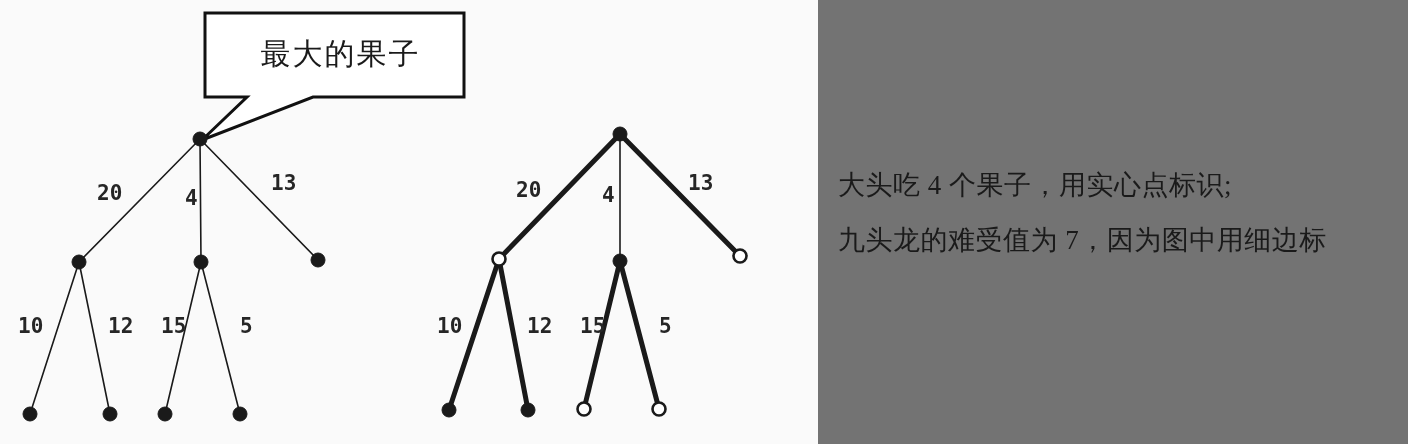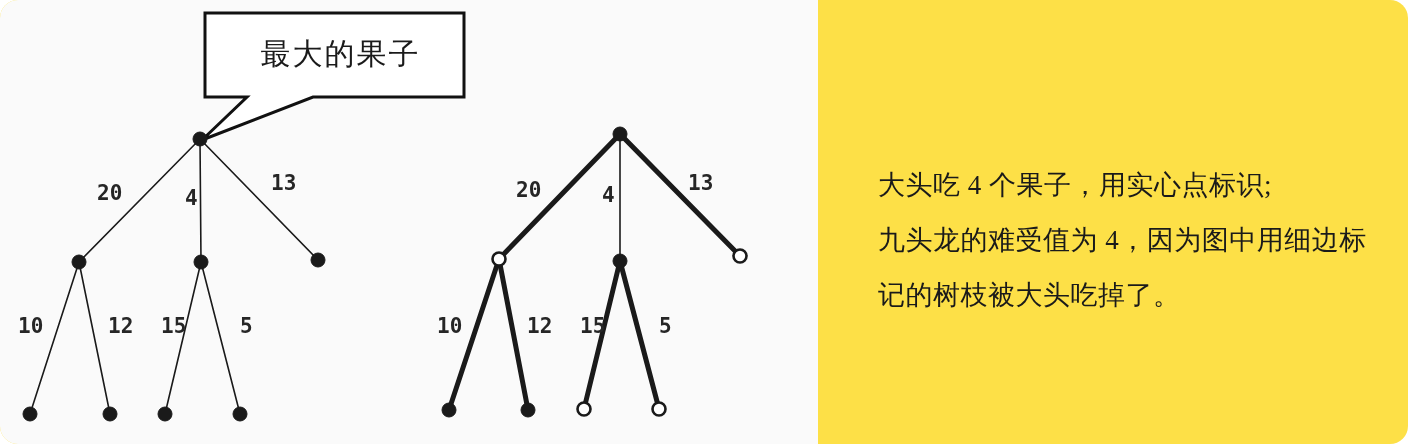--- a/index.html
+++ b/index.html
@@ -4,24 +4,23 @@
 <style>
   html, body {
     margin: 0;
     padding: 0;
     background: #ffffff;
   }
   #page {
     position: relative;
     width: 1408px;
     height: 444px;
-    background: #fde047;
+    background: #737373;
     font-family: "Liberation Serif", "DejaVu Serif", serif;
     overflow: hidden;
-    border-radius: 18px;
   }
   #diagram-panel {
     position: absolute;
     left: 0;
     top: 0;
     width: 818px;
     height: 444px;
     background: #fafafa;
   }
   #figure-svg {
@@ -35,21 +34,20 @@
     top: 158px;
     width: 560px;
   }
   .caption-line {
     font-family: "Liberation Serif", "DejaVu Serif", serif;
     font-size: 27px;
     line-height: 55px;
     color: #1a1a1a;
     white-space: nowrap;
     letter-spacing: 0.5px;
-    margin-left: 40px;
   }
   .callout-text {
     font-family: "Liberation Serif", "DejaVu Serif", serif;
     font-size: 30px;
     fill: #1a1a1a;
     letter-spacing: 2px;
   }
   .edge-label {
     font-family: "DejaVu Sans Mono", "Liberation Mono", monospace;
     font-size: 21px;
@@ -117,17 +115,16 @@
         <circle cx="449" cy="410" r="7" fill="#1a1a1a" stroke="#1a1a1a" stroke-width="1"></circle>
         <circle cx="528" cy="410" r="7" fill="#1a1a1a" stroke="#1a1a1a" stroke-width="1"></circle>
         <circle cx="584" cy="409" r="6.5" fill="#ffffff" stroke="#1a1a1a" stroke-width="2.6"></circle>
         <circle cx="659" cy="409" r="6.5" fill="#ffffff" stroke="#1a1a1a" stroke-width="2.6"></circle>
       </g>
 
   </svg>
 
   <div id="caption-block">
     <div class="caption-line">大头吃 4 个果子，用实心点标识;</div>
-    <div class="caption-line">九头龙的难受值为 4，因为图中用细边标</div>
-    <div class="caption-line">记的树枝被大头吃掉了。</div>
+    <div class="caption-line">九头龙的难受值为 7，因为图中用细边标</div>
   </div>
 
 </div>
 
 </body></html>

